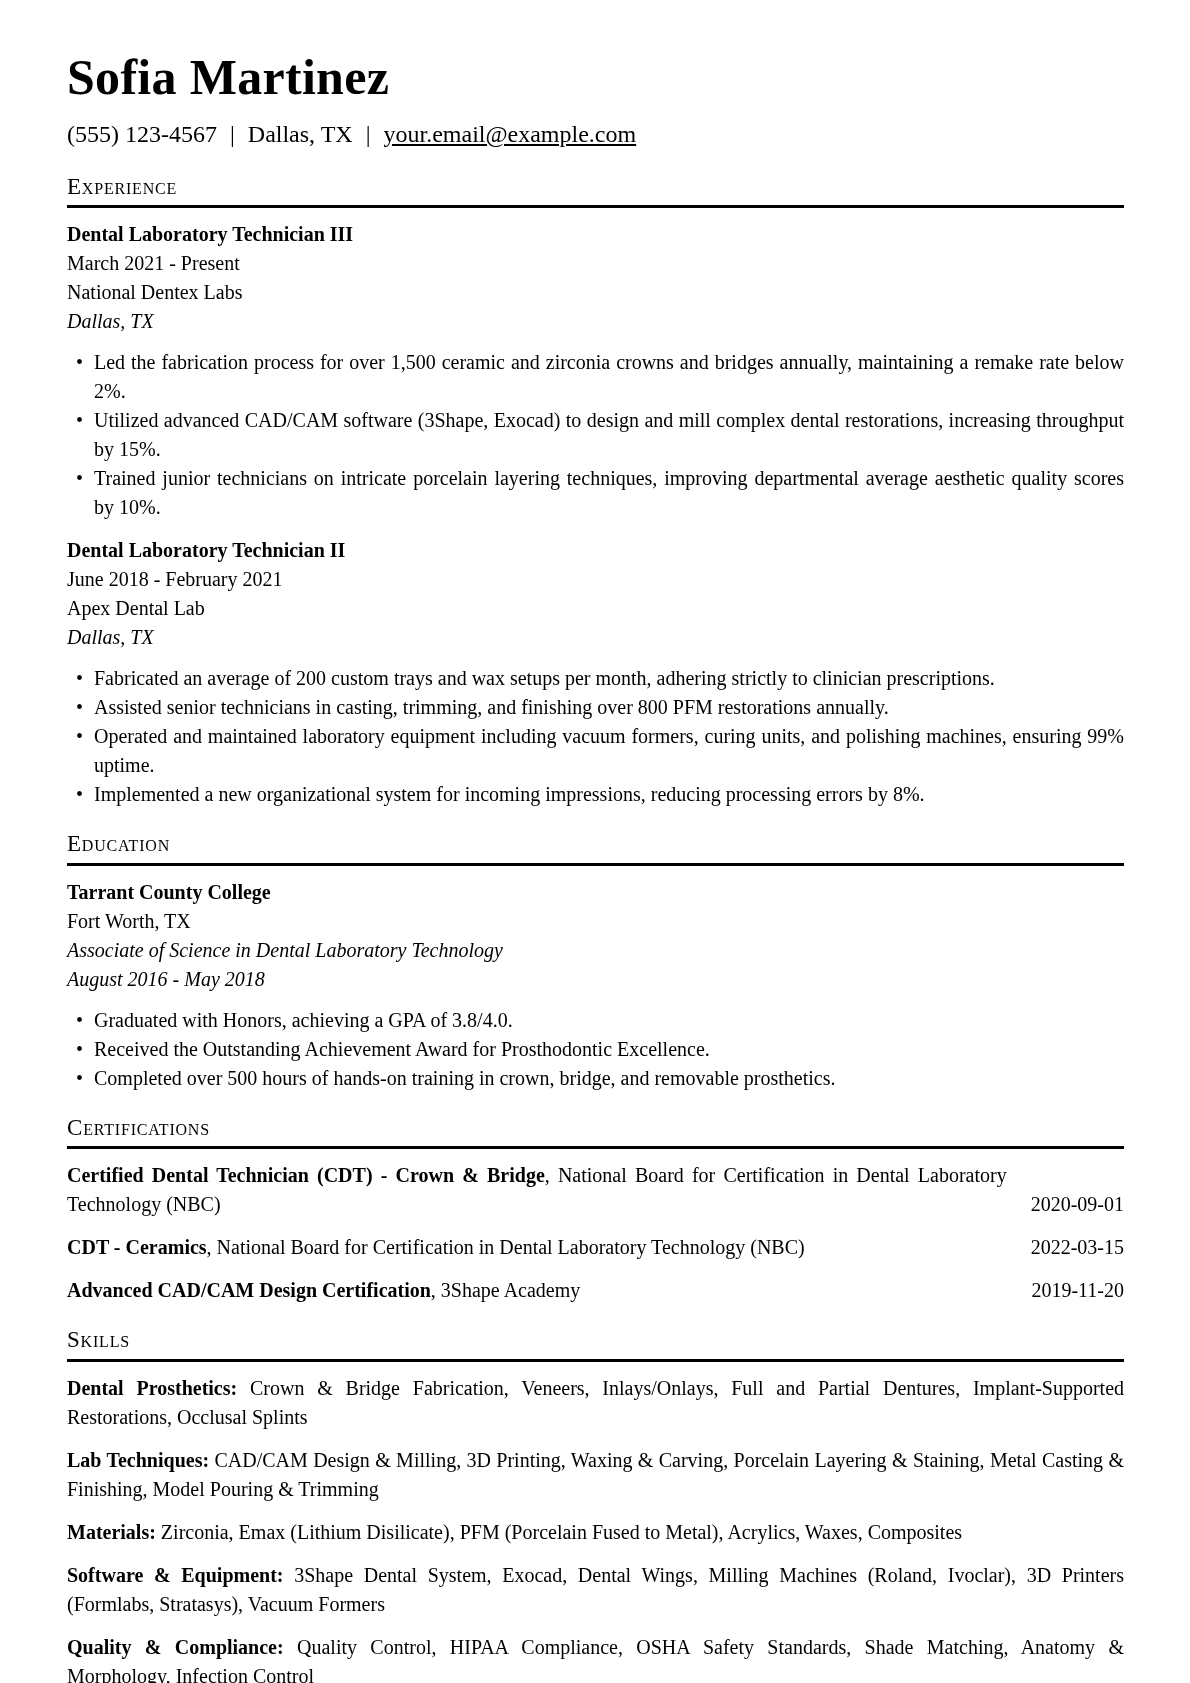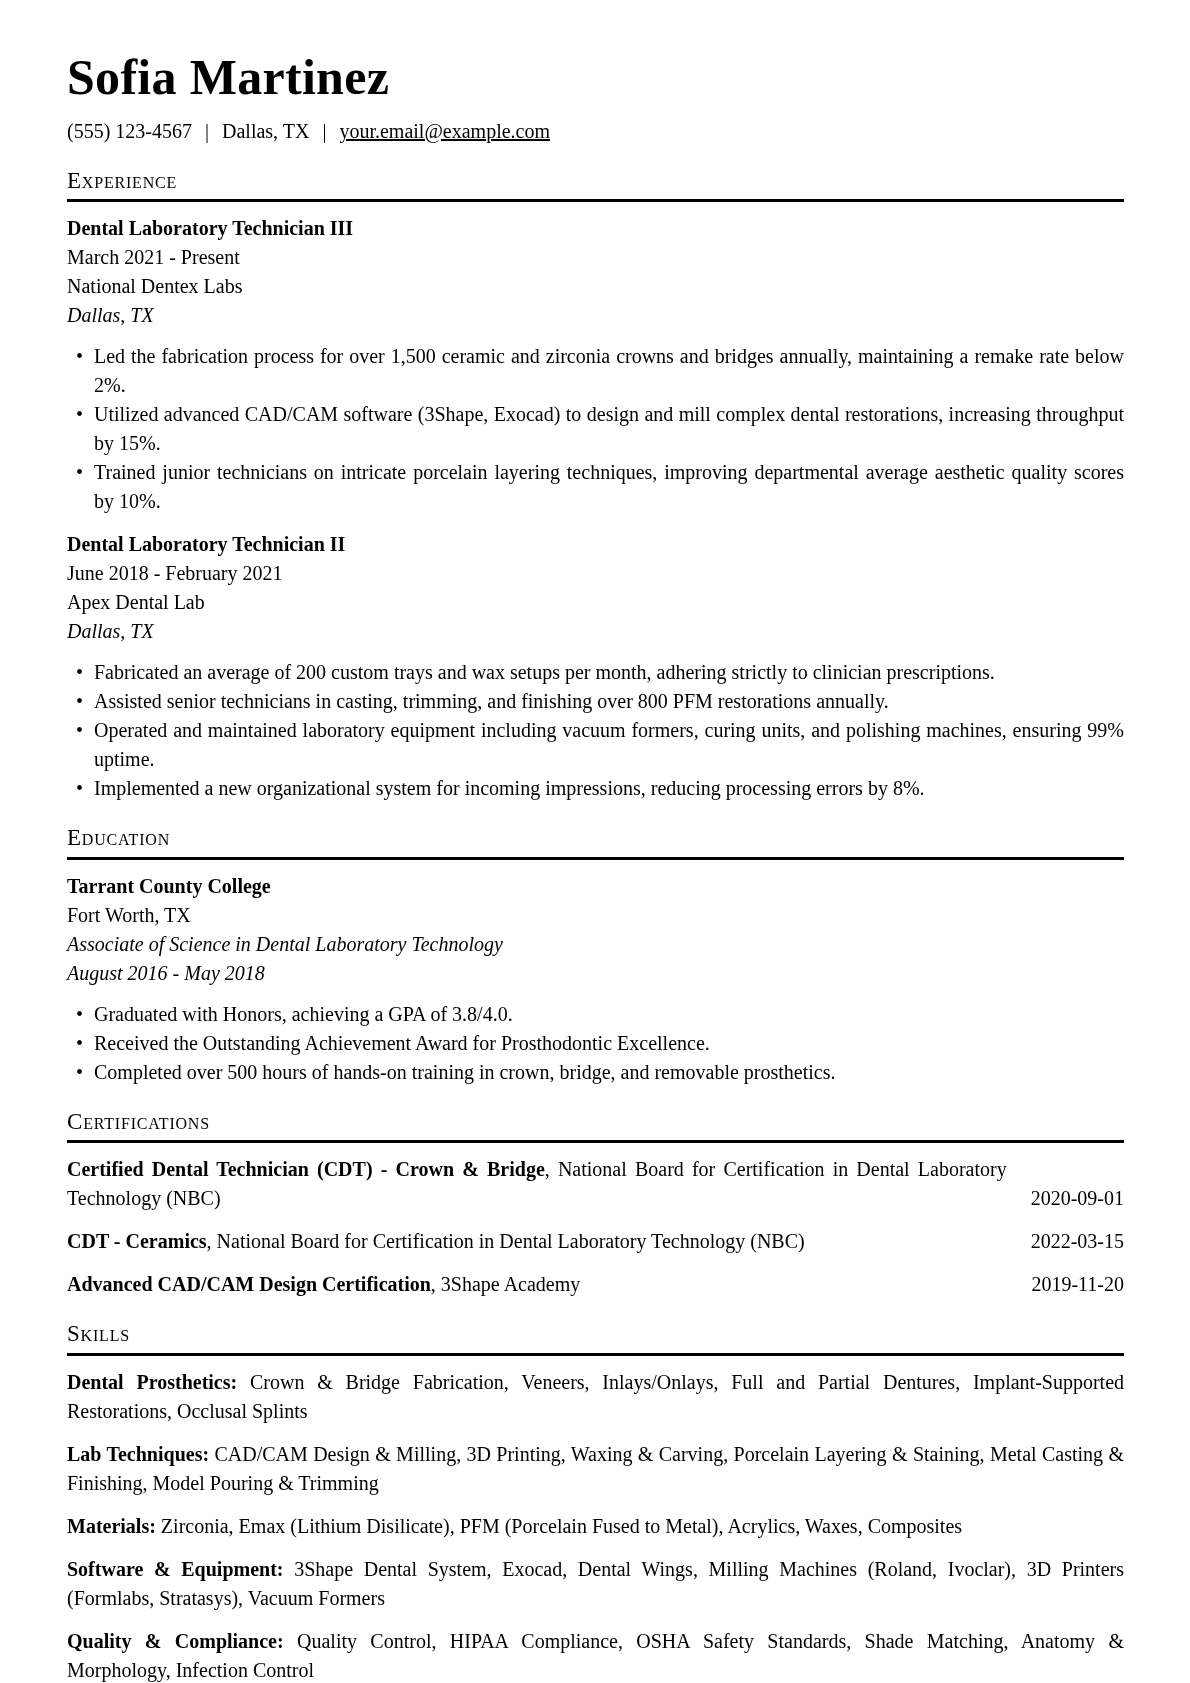--- a/index.html
+++ b/index.html
@@ -16,21 +16,21 @@
     overflow: hidden;
   }
   
   .name {
     font-size: 50px;
     font-weight: 700;
     letter-spacing: 0.3px;
     margin-bottom: 12px;
     line-height: 1.1;
   }
-  .contact-line { font-size: 20px; }
+  .contact-line { font-size: 24px; }
   .contact-sep { display: inline-block; margin: 0 13px; color: #000; }
   .email { color: #000; text-decoration: underline; cursor: pointer; }
   
   .section { margin-top: 22px; }
   .section-title {
     font-size: 23px;
     font-weight: 400;
     font-variant: small-caps;
     letter-spacing: 0.8px;
     padding-bottom: 5px;

